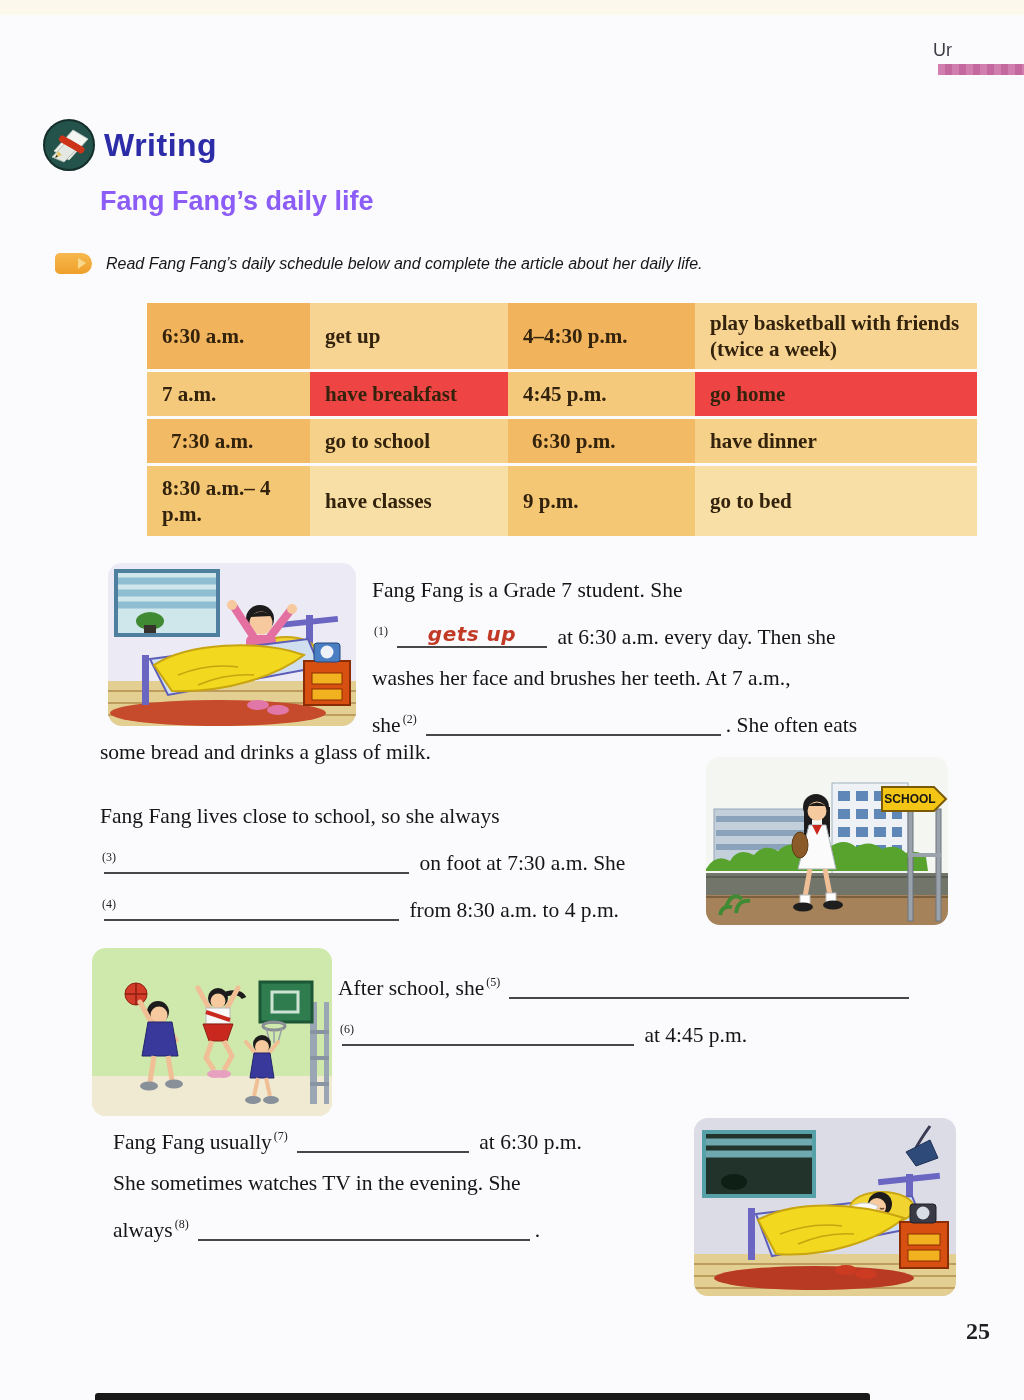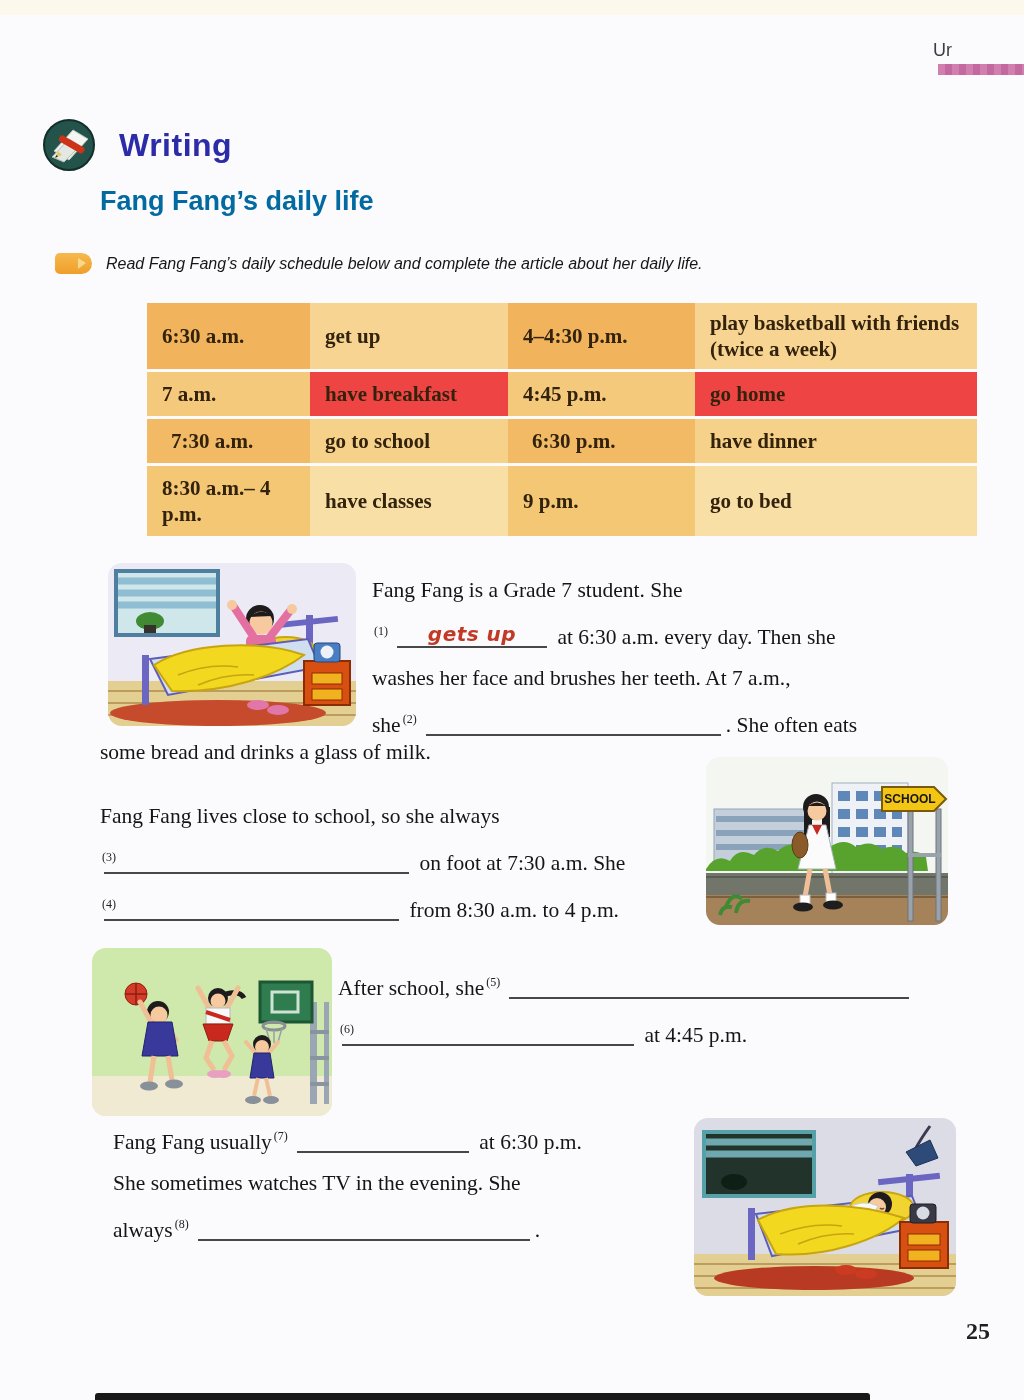--- a/index.html
+++ b/index.html
@@ -13,30 +13,30 @@
 
   .corner-label {
     position:absolute; top:40px; left:933px;
     font-family:"Liberation Sans", sans-serif; font-size:18px; color:#3d3d46;
   }
   .pink-bar {
     position:absolute; top:64px; left:938px; width:86px; height:11px;
     background:repeating-linear-gradient(90deg,#d07fae 0 7px,#c469a0 7px 14px);
   }
 
-  .writing-header { position:absolute; top:118px; left:42px; display:flex; align-items:center; gap:23px; }
+  .writing-header { position:absolute; top:118px; left:42px; display:flex; align-items:center; gap:8px; }
   .writing-icon { width:54px; height:54px; flex:none; }
   .section-title {
     font-family:"Liberation Sans", sans-serif; font-weight:bold;
     font-size:32px; color:#2c2ca8; letter-spacing:.5px;
   }
   .lesson-title {
     position:absolute; top:186px; left:100px;
     font-family:"Liberation Sans", sans-serif; font-weight:bold;
-    font-size:27px; color:#0369a1;
+    font-size:27px; color:#8b5cf6;
   }
 
   .instruction-row { position:absolute; top:250px; left:55px; width:900px; display:flex; gap:14px; align-items:flex-start; }
   .instruction-bullet {
     flex:none; width:37px; height:21px; margin-top:3px;
     background:linear-gradient(180deg,#f6b94e,#ef9f2a);
     border-radius:5px 11px 11px 5px; position:relative;
   }
   .instruction-bullet::after {
     content:""; position:absolute; right:6px; top:5px;

